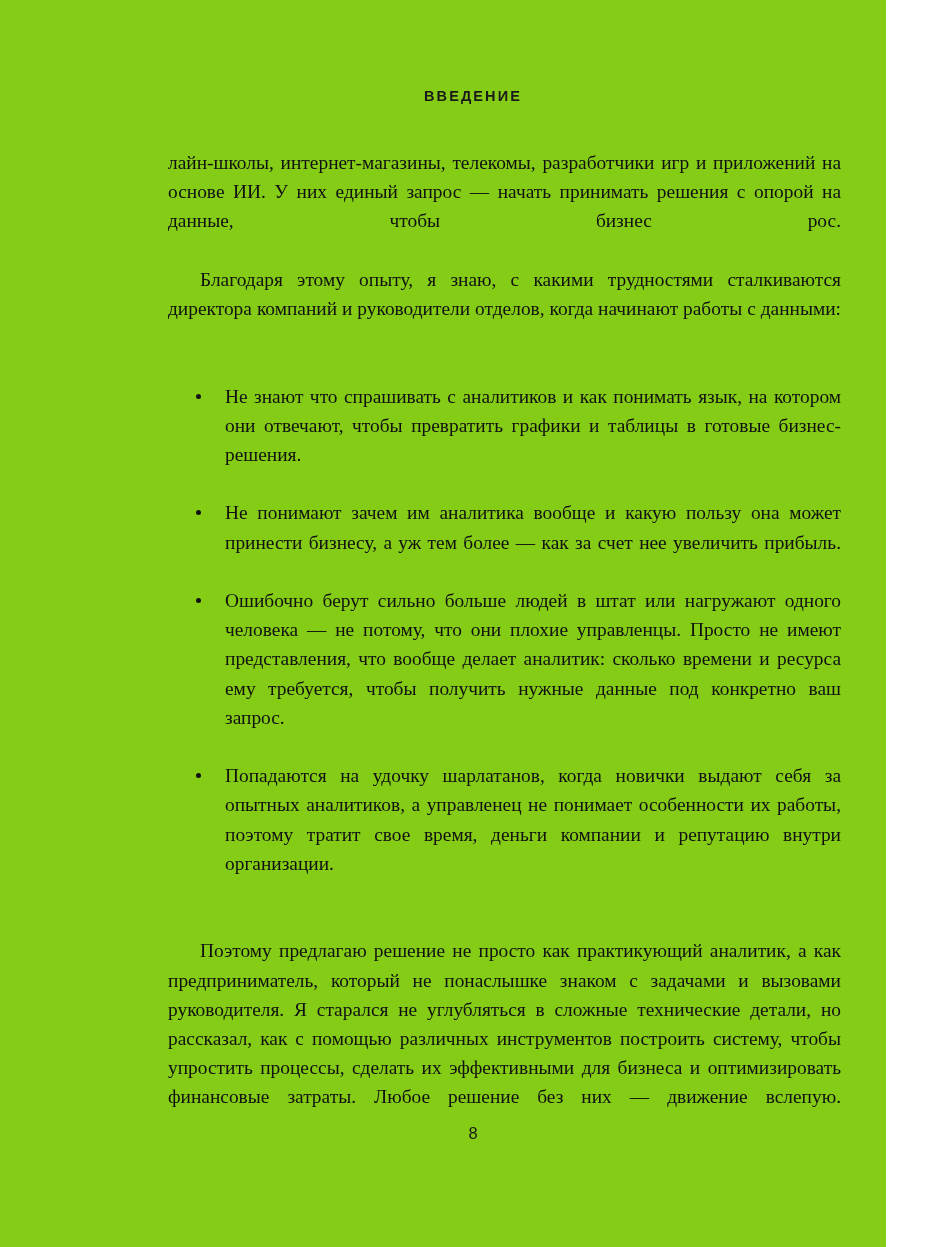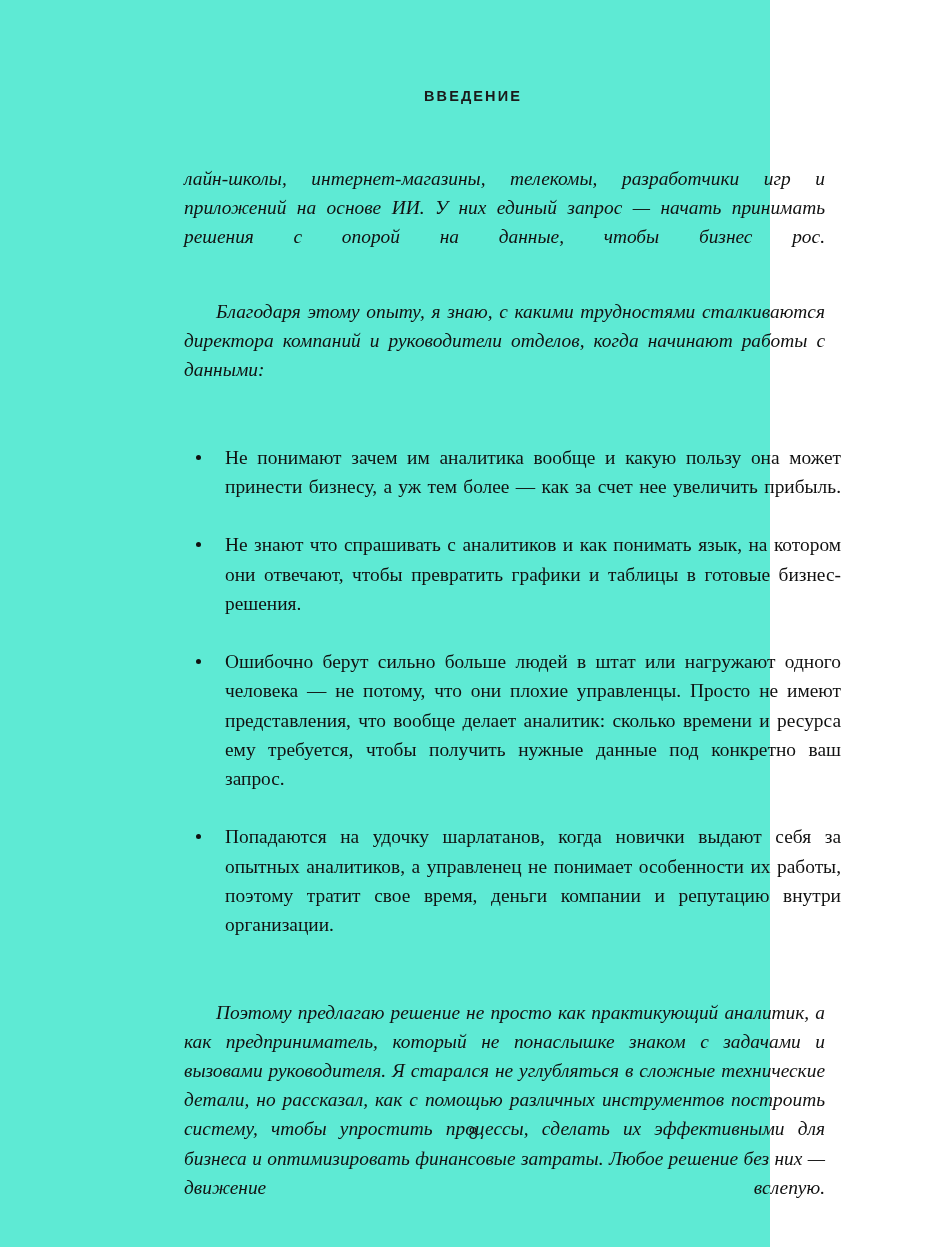--- a/index.html
+++ b/index.html
@@ -15,23 +15,23 @@
     position: relative;
     overflow: hidden;
     font-family: "Liberation Serif", "DejaVu Serif", serif;
     color: #111111;
     -webkit-font-smoothing: antialiased;
   }
 
   .page {
     position: absolute;
     inset: 0;
-    width: 770px;
+    width: 886px;
     height: 1247px;
-    background: #5eead4;
+    background: #84cc16;
   }
 
   
   .running-head {
     position: absolute;
     top: 88px;
     left: 0;
     width: 946px;
     text-align: center;
     font-family: "Liberation Sans", "DejaVu Sans", sans-serif;
@@ -44,28 +44,27 @@
 
   
   .text-block {
     position: absolute;
     top: 148px;
     left: 168px;
     width: 673px;
   }
 
   p.para {
-    margin: 16px;
+    margin: 0;
     font-size: 19.4px;
     line-height: 29.2px;
     text-align: justify;
     text-justify: inter-word;
     hyphens: manual;
     color: #111111;
-    font-style: italic;
   }
 
   p.para.indent {
     text-indent: 32px;
   }
 
   p.para.gap-before {
     margin-top: 29.2px;
   }
 
@@ -132,25 +131,25 @@
   <div class="text-block">
 
     <p class="para">лайн-школы, интернет-магазины, телекомы, разработчики игр и приложений на основе ИИ. У них единый запрос — начать принимать решения с опорой на данные, чтобы бизнес рос.</p>
 
 
     <p class="para indent">Благодаря этому опыту, я знаю, с какими трудностями сталкиваются директора компаний и руководители отделов, когда начинают работы с данными:</p>
 
     <ul class="bullets">
       <li>
         <span class="bullet-dot"></span>
-        <span class="li-text">Не понимают зачем им аналитика вообще и какую пользу она может принести бизнесу, а уж тем более — как за счет нее увеличить прибыль.</span>
+        <span class="li-text">Не знают что спрашивать с аналитиков и как понимать язык, на котором они отвечают, чтобы превратить графики и таблицы в готовые бизнес-решения.</span>
       </li>
       <li>
         <span class="bullet-dot"></span>
-        <span class="li-text">Не знают что спрашивать с аналитиков и как понимать язык, на котором они отвечают, чтобы превратить графики и таблицы в готовые бизнес-решения.</span>
+        <span class="li-text">Не понимают зачем им аналитика вообще и какую пользу она может принести бизнесу, а уж тем более — как за счет нее увеличить прибыль.</span>
       </li>
       <li>
         <span class="bullet-dot"></span>
         <span class="li-text">Ошибочно берут сильно больше людей в штат или нагружают одного человека — не потому, что они плохие управленцы. Просто не имеют представления, что вообще делает аналитик: сколько времени и ресурса ему требуется, чтобы получить нужные данные под конкретно ваш запрос.</span>
       </li>
       <li>
         <span class="bullet-dot"></span>
         <span class="li-text">Попадаются на удочку шарлатанов, когда новички выдают себя за опытных аналитиков, а управленец не понимает особенности их работы, поэтому тратит свое время, деньги компании и репутацию внутри организации.</span>
       </li>
     </ul>

